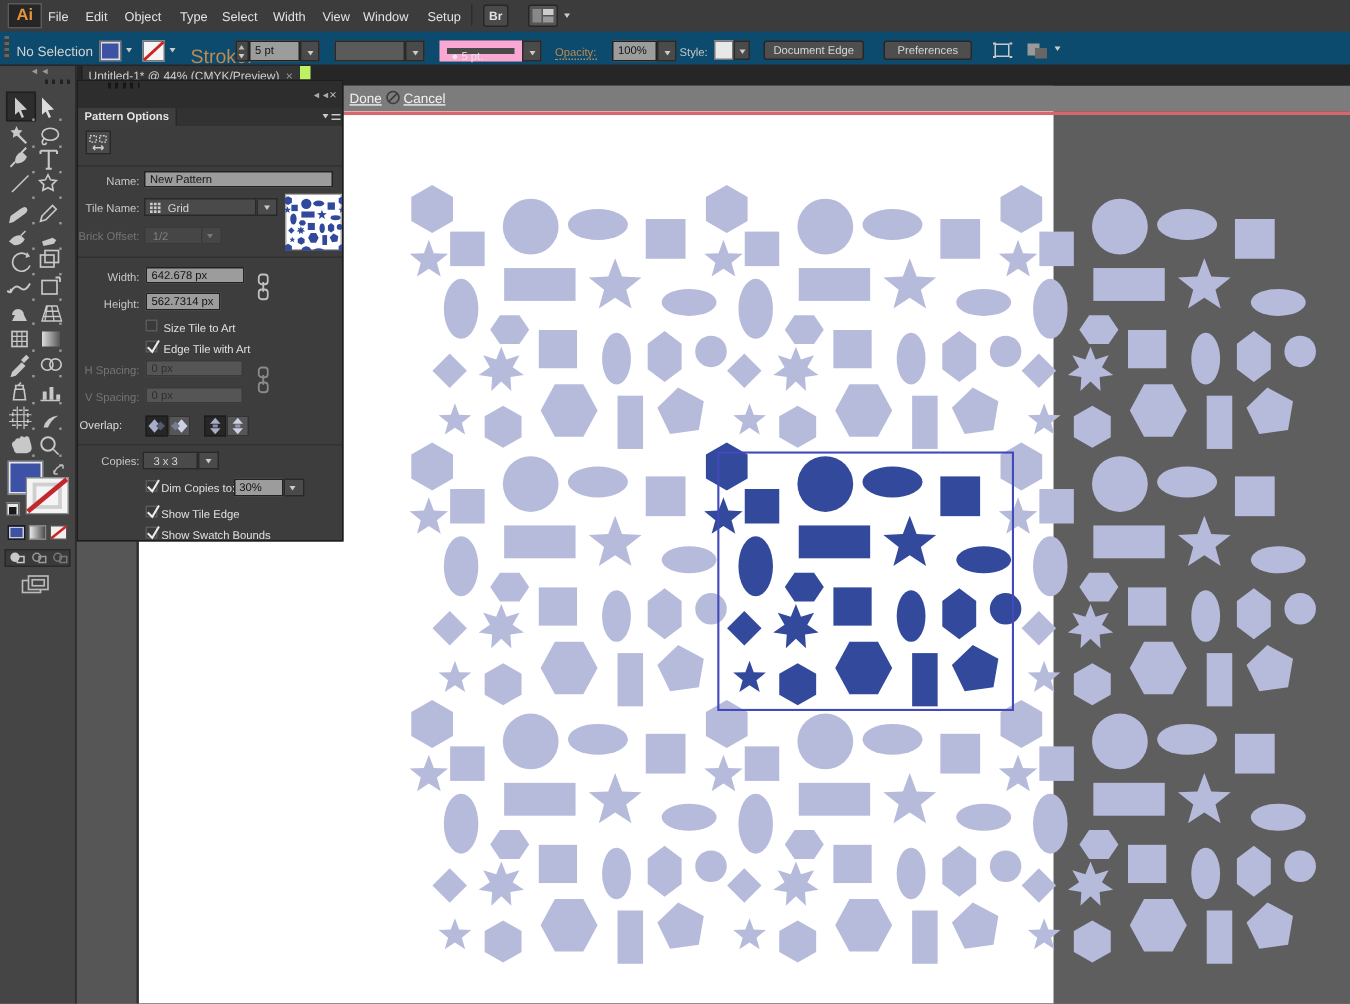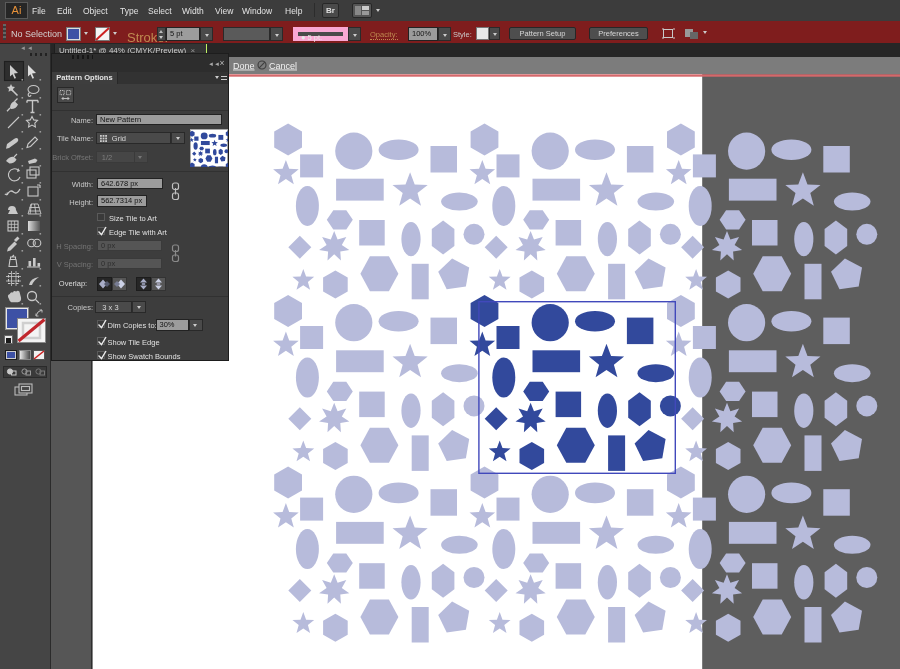--- a/index.html
+++ b/index.html
@@ -1,18 +1,18 @@
 <!DOCTYPE html>
 <html><head><meta charset="utf-8"><style>
 *{margin:0;padding:0;box-sizing:border-box}
 html,body{width:900px;height:669px;overflow:hidden;background:#3b3b3b;font-family:"Liberation Sans",sans-serif}
 .abs{position:absolute}
 #menubar{position:absolute;left:0;top:0;width:900px;height:21px;background:#3c3c3c}
 #menubar .mi{position:absolute;top:6px;font-size:8.5px;color:#e3e3e3}
-#ctrlbar{position:absolute;left:0;top:21px;width:900px;height:23px;background:#7f1d1d;border-bottom:1px solid #262626}
+#ctrlbar{position:absolute;left:0;top:21px;width:900px;height:23px;background:#0c4a6e;border-bottom:1px solid #262626}
 #tabbar{position:absolute;left:0;top:44px;width:900px;height:13px;background:#262626}
 .lbl{font-size:7.5px;color:#c8c8c8;white-space:nowrap}
 .field{position:absolute;background:#9c9c9c;border:1px solid #222;color:#141414;font-size:7.5px;line-height:8px;padding:1px 3px;white-space:nowrap}
 .dfield{position:absolute;background:#555;border:1px solid #3a3a3a;color:#2e2e2e;font-size:7.5px;line-height:8px;padding:1px 3px;white-space:nowrap}
 .drop{position:absolute;background:#4a4a4a;border:1px solid #292929;color:#d8d8d8;font-size:7.5px;white-space:nowrap}
 .btn{position:absolute;background:#4e4e4e;border:1px solid #272727;border-radius:2px;color:#d6d6d6;font-size:7.5px;text-align:center;white-space:nowrap}
 .arrow{width:0;height:0;border-left:2.5px solid transparent;border-right:2.5px solid transparent;border-top:3.5px solid #ccc;position:absolute}
 .cb{position:absolute;width:8px;height:8px;background:#3a3a3a;border:1px solid #5a5a5a}
 .cblab{position:absolute;font-size:7.5px;color:#e0e0e0;white-space:nowrap}
 </style></head><body>
@@ -66,30 +66,30 @@
 <rect x="0" y="17.3" width="849" height="2.4" fill="#d4686b"></rect>
 <text x="182" y="11.5" font-size="9" fill="#f2f2f2" style="text-decoration:underline dashed 1px" font-family="Liberation Sans">Done</text>
 <g stroke="#3d3d3d" stroke-width="1.1" fill="none">
 <circle cx="211" cy="8" r="4"></circle>
 <line x1="208.2" y1="10.8" x2="213.8" y2="5.2"></line>
 </g>
 <text x="218" y="11.5" font-size="9" fill="#f2f2f2" style="text-decoration:underline dashed 1px" font-family="Liberation Sans">Cancel</text>
 </svg>
 
 <div id="menubar">
- <div class="abs" style="left:5px;top:2px;width:23px;height:17px;background:#262626;border:1px solid #5a5a5a;color:#e8923a;font-size:11px;font-weight:normal;text-align:center;line-height:15px">Ai</div>
+ <div class="abs" style="left:5px;top:2px;width:23px;height:17px;background:#262626;border:1px solid #5a5a5a;color:#e8923a;font-size:11px;font-weight:bold;text-align:center;line-height:15px">Ai</div>
  <div class="mi" style="left:32px">File</div>
  <div class="mi" style="left:57px">Edit</div>
  <div class="mi" style="left:83px">Object</div>
  <div class="mi" style="left:120px">Type</div>
  <div class="mi" style="left:148px">Select</div>
  <div class="mi" style="left:182px">Width</div>
  <div class="mi" style="left:215px">View</div>
  <div class="mi" style="left:242px">Window</div>
- <div class="mi" style="left:285px">Help</div>
+ <div class="mi" style="left:285px">Setup</div>
  <div class="abs" style="left:314px;top:3px;width:1px;height:14px;background:#2c2c2c"></div>
  <div class="abs" style="left:322px;top:3px;width:17px;height:15px;background:#4a4a4a;border:1px solid #272727;border-radius:2px;color:#e0e0e0;font-size:8px;font-weight:bold;text-align:center;line-height:13px">Br</div>
  <div class="abs" style="left:352px;top:3px;width:20px;height:15px;background:#555;border:1px solid #272727;border-radius:2px">
    <div class="abs" style="left:2px;top:2px;width:6px;height:9px;background:#888"></div>
    <div class="abs" style="left:9px;top:2px;width:7px;height:4px;background:#ccc"></div>
    <div class="abs" style="left:9px;top:7px;width:7px;height:4px;background:#999"></div>
  </div>
  <div class="arrow" style="left:376px;top:9px"></div>
 </div>
 
@@ -123,35 +123,35 @@
  <div class="abs" style="left:370px;top:9px;font-size:7.5px;color:#bf8a50;border-bottom:1px dotted #bf8a50">Opacity:</div>
  <div class="field" style="left:408px;top:6px;width:30px;height:14px;line-height:10px">100%</div>
  <div class="abs" style="left:438px;top:6px;width:13px;height:14px;background:#4a4a4a;border:1px solid #2a2a2a">
       <div class="arrow" style="left:3.5px;top:5.5px"></div>
     </div>
  <div class="abs" style="left:453px;top:9px;font-size:7.5px;color:#c8c8c8">Style:</div>
  <div class="abs" style="left:476px;top:6px;width:13px;height:13px;background:#e8e8e8;border:1px solid #777"></div>
  <div class="abs" style="left:489px;top:6px;width:11px;height:13px;background:#4a4a4a;border:1px solid #2a2a2a">
       <div class="arrow" style="left:2.5px;top:5px"></div>
     </div>
- <div class="btn" style="left:509px;top:6px;width:67px;height:13px;line-height:12px">Pattern Setup</div>
+ <div class="btn" style="left:509px;top:6px;width:67px;height:13px;line-height:12px">Document Edge</div>
  <div class="btn" style="left:589px;top:6px;width:59px;height:13px;line-height:12px">Preferences</div>
  <svg class="abs" style="left:661px;top:7px" width="14" height="12" fill="none" stroke="#c9c9c9">
       <rect x="2.5" y="1.5" width="9" height="8"></rect>
       <path d="M1 1 l2 0 M12 1 l2 0 M1 10 l2 0 M12 10 l2 0" stroke-width="1.2"></path>
     </svg>
  <svg class="abs" style="left:684px;top:7px" width="15" height="12">
       <rect x="1" y="1" width="8" height="8" fill="#999"></rect>
       <rect x="6" y="4" width="8" height="7" fill="#666"></rect>
     </svg>
  <div class="arrow" style="left:703px;top:10px"></div>
 </div>
 
 <div id="tabbar">
- <div class="abs" style="left:54px;top:0;width:153px;height:13px;background:#343434;border-left:1px solid #1e1e1e;border-right:1px solid #bef264;color:#cfcfcf;font-size:8px;line-height:13px"><span style="margin-left:4px">Untitled-1* @ 44% (CMYK/Preview)</span> <span style="color:#999;margin-left:2px">×</span></div>
+ <div class="abs" style="left:54px;top:0;width:153px;height:13px;background:#343434;border-left:1px solid #1e1e1e;border-right:7px solid #bef264;color:#cfcfcf;font-size:8px;line-height:13px"><span style="margin-left:4px">Untitled-1* @ 44% (CMYK/Preview)</span> <span style="color:#999;margin-left:2px">×</span></div>
 </div>
 
 <div class="abs" style="left:0;top:44px;width:51px;height:625px;background:#454545;border-right:1px solid #2b2b2b">
  <div class="abs" style="left:20px;top:1px;color:#999;font-size:6px;letter-spacing:1px">◄◄</div>
  <div class="abs" style="left:30px;top:9px;width:18px;height:3px;background:repeating-linear-gradient(90deg,#222 0 2px,#454545 2px 5px)"></div>
  <svg class="abs" style="left:0;top:14px" width="51" height="250" fill="none" stroke="#c8c8c8" stroke-width="1.1">
   <rect x="4.5" y="3.5" width="19" height="19" fill="#2e2e2e" stroke="#1f1f1f"></rect>
   <path d="M10 7 L18 15 L14 15.5 L16 20 L14.5 20.7 L12.5 16.3 L10 18.5 Z" fill="#ccc" stroke="none"></path>
   <path d="M28 7 L36 15 L32 15.5 L34 20 L32.5 20.7 L30.5 16.3 L28 18.5 Z" fill="#ddd" stroke="none"></path>
   <path d="M11.5 31.5 l6 6" stroke-width="1.6"></path>
@@ -360,21 +360,21 @@
  <div class="cblab" style="left:57px;top:173.5px">Edge Tile with Art</div>
  <div class="abs lbl" style="left:0px;top:188px;width:41px;text-align:right;color:#757575">H Spacing:</div>
  <div class="dfield" style="left:45px;top:185.5px;width:65px;height:11.5px;line-height:8px">0 px</div>
  <div class="abs lbl" style="left:0px;top:206px;width:41px;text-align:right;color:#757575">V Spacing:</div>
  <div class="dfield" style="left:45px;top:203.5px;width:65px;height:11.5px;line-height:8px">0 px</div>
  <svg class="abs" style="left:117px;top:190px" width="13" height="19" fill="none" stroke="#8a8a8a" stroke-width="1.2">
       <rect x="3.5" y="1" width="6" height="6.5" rx="2"></rect>
       <rect x="3.5" y="11" width="6" height="6.5" rx="2"></rect>
       <line x1="6.5" y1="6" x2="6.5" y2="12.5"></line>
     </svg>
- <div class="abs lbl" style="left:1px;top:225px;width:40px;text-align:center;color:#dcdcdc">Overlap:</div>
+ <div class="abs lbl" style="left:1px;top:225px;width:40px;text-align:left;color:#dcdcdc">Overlap:</div>
  <div class="abs" style="left:45px;top:222.5px;width:15px;height:14px;background:#262626;border:1px solid #1c1c1c"></div>
  <svg class="abs" style="left:45px;top:222.5px" width="15" height="14">
       <polygon points="6,2.5 10,7 6,11.5 2,7" fill="#a9aec8"></polygon>
       <polygon points="10,4 13,7 10,10 7,7" fill="#555a6e"></polygon>
     </svg>
  <div class="abs" style="left:60px;top:222.5px;width:15px;height:14px;background:#565656;border:1px solid #333"></div>
  <svg class="abs" style="left:60px;top:222.5px" width="15" height="14">
       <polygon points="9,2.5 13,7 9,11.5 5,7" fill="#ccd1e6"></polygon>
       <polygon points="5,4 8,7 5,10 2,7" fill="#777c92"></polygon>
     </svg>

